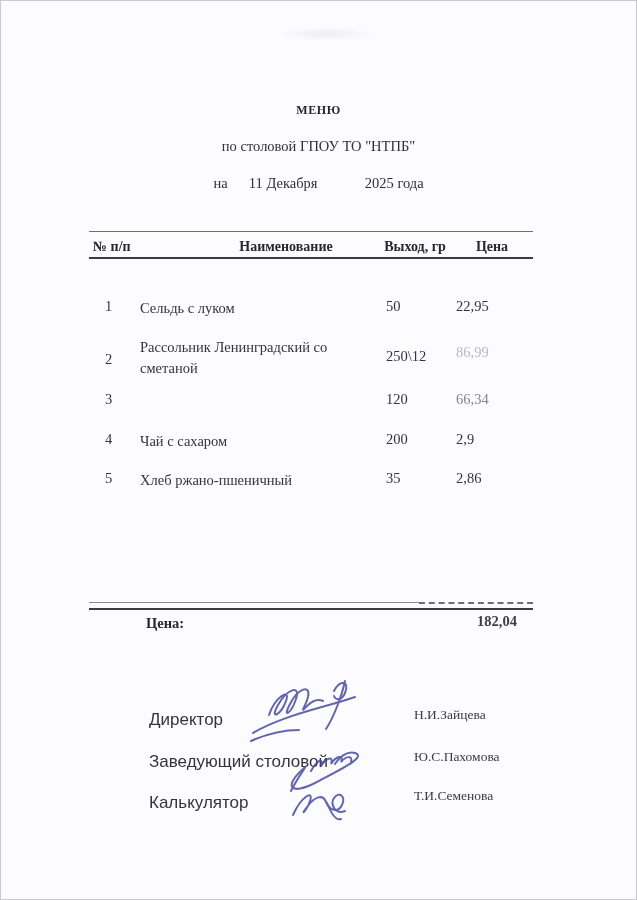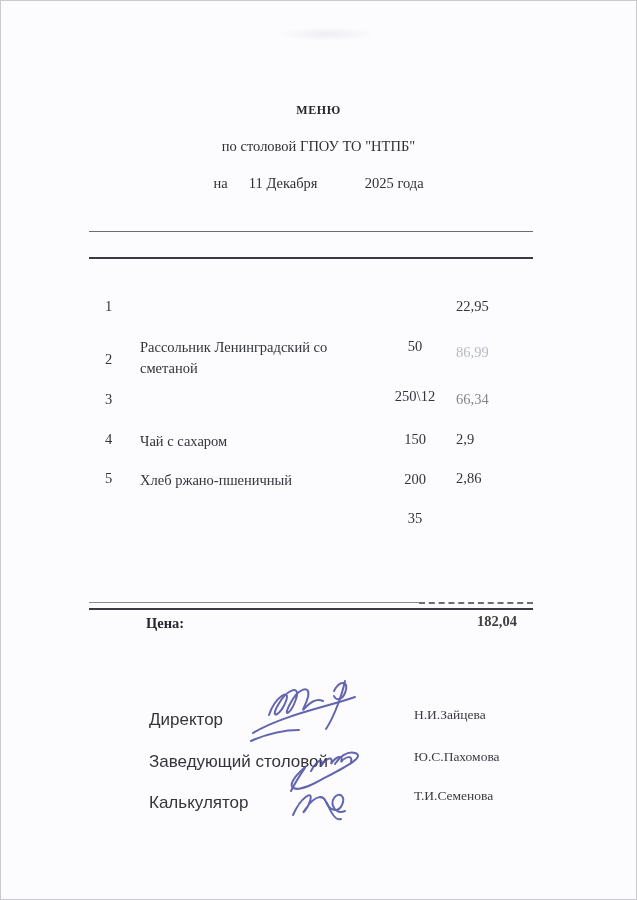--- a/index.html
+++ b/index.html
@@ -30,21 +30,21 @@
   .rule-thin{top:230px;border-top:1px solid #6d6d75;}
   .rule-thick{top:256px;border-top:2px solid #3a3a42;}
   .thead{top:238px;left:88px;width:444px;height:18px;font-weight:bold;font-size:14px;color:#26262e;}
   .thead .h-num{position:absolute;left:4px;}
   .thead .h-name{position:absolute;left:97px;width:200px;text-align:center;}
   .thead .h-out{position:absolute;left:287px;width:78px;text-align:center;}
   .thead .h-price{position:absolute;left:362px;width:82px;text-align:center;}
   .trow{left:88px;width:444px;height:24px;font-size:14.5px;color:#33343c;}
   .trow .c-num{position:absolute;left:16px;}
   .trow .c-name{position:absolute;left:51px;width:228px;line-height:21px;}
-  .trow .c-out{position:absolute;left:287px;width:78px;text-align:center;margin-top:40px;}
+  .trow .c-out{position:absolute;left:297px;width:78px;}
   .trow .c-price{position:absolute;left:367px;width:82px;text-align:left;}
   .r1{top:297px;} .r3{top:390px;} .r4{top:430px;} .r5{top:469px;}
   .r2{top:346px;}
   .r2 .c-name{top:-10px;}
   .r2 .c-num{top:4px;}
   .r2 .c-out{top:1px;}
   .r2 .c-price{top:-3px;}
   .price-faint{color:#b6bac4;}
   .price-medium{color:#82858f;}
   .total-rule-a{top:601px;left:88px;width:330px;border-top:1px solid #8a8a92;}
@@ -74,39 +74,46 @@
   <div class="abs center dateline">
     <span>на</span>
     <span style="display:inline-block;width:14px;"></span>
     <span>11 Декабря</span>
     <span style="display:inline-block;width:40px;"></span>
     <span>2025 года</span>
   </div>
 
   <div class="abs rule rule-thin"></div>
 
+  <div class="abs thead">
+    <span class="h-num">№ п/п</span>
+    <span class="h-name">Наименование</span>
+    <span class="h-out">Выход, гр</span>
+    <span class="h-price">Цена</span>
+  </div>
 
   <div class="abs rule rule-thick"></div>
 
   <div class="abs trow r1">
     <span class="c-num">1</span>
+    <span class="c-name">Сельдь с луком</span>
     <span class="c-out">50</span>
     <span class="c-price">22,95</span>
   </div>
 
   <div class="abs trow r2">
     <span class="c-num">2</span>
     <span class="c-name">Рассольник Ленинградский со сметаной</span>
     <span class="c-out">250\12</span>
     <span class="c-price price-faint">86,99</span>
   </div>
 
   <div class="abs trow r3">
     <span class="c-num">3</span>
-    <span class="c-out">150</span>
+    <span class="c-out">120</span>
     <span class="c-price price-medium">66,34</span>
   </div>
 
   <div class="abs trow r4">
     <span class="c-num">4</span>
     <span class="c-name">Чай с сахаром</span>
     <span class="c-out">200</span>
     <span class="c-price">2,9</span>
   </div>
 

